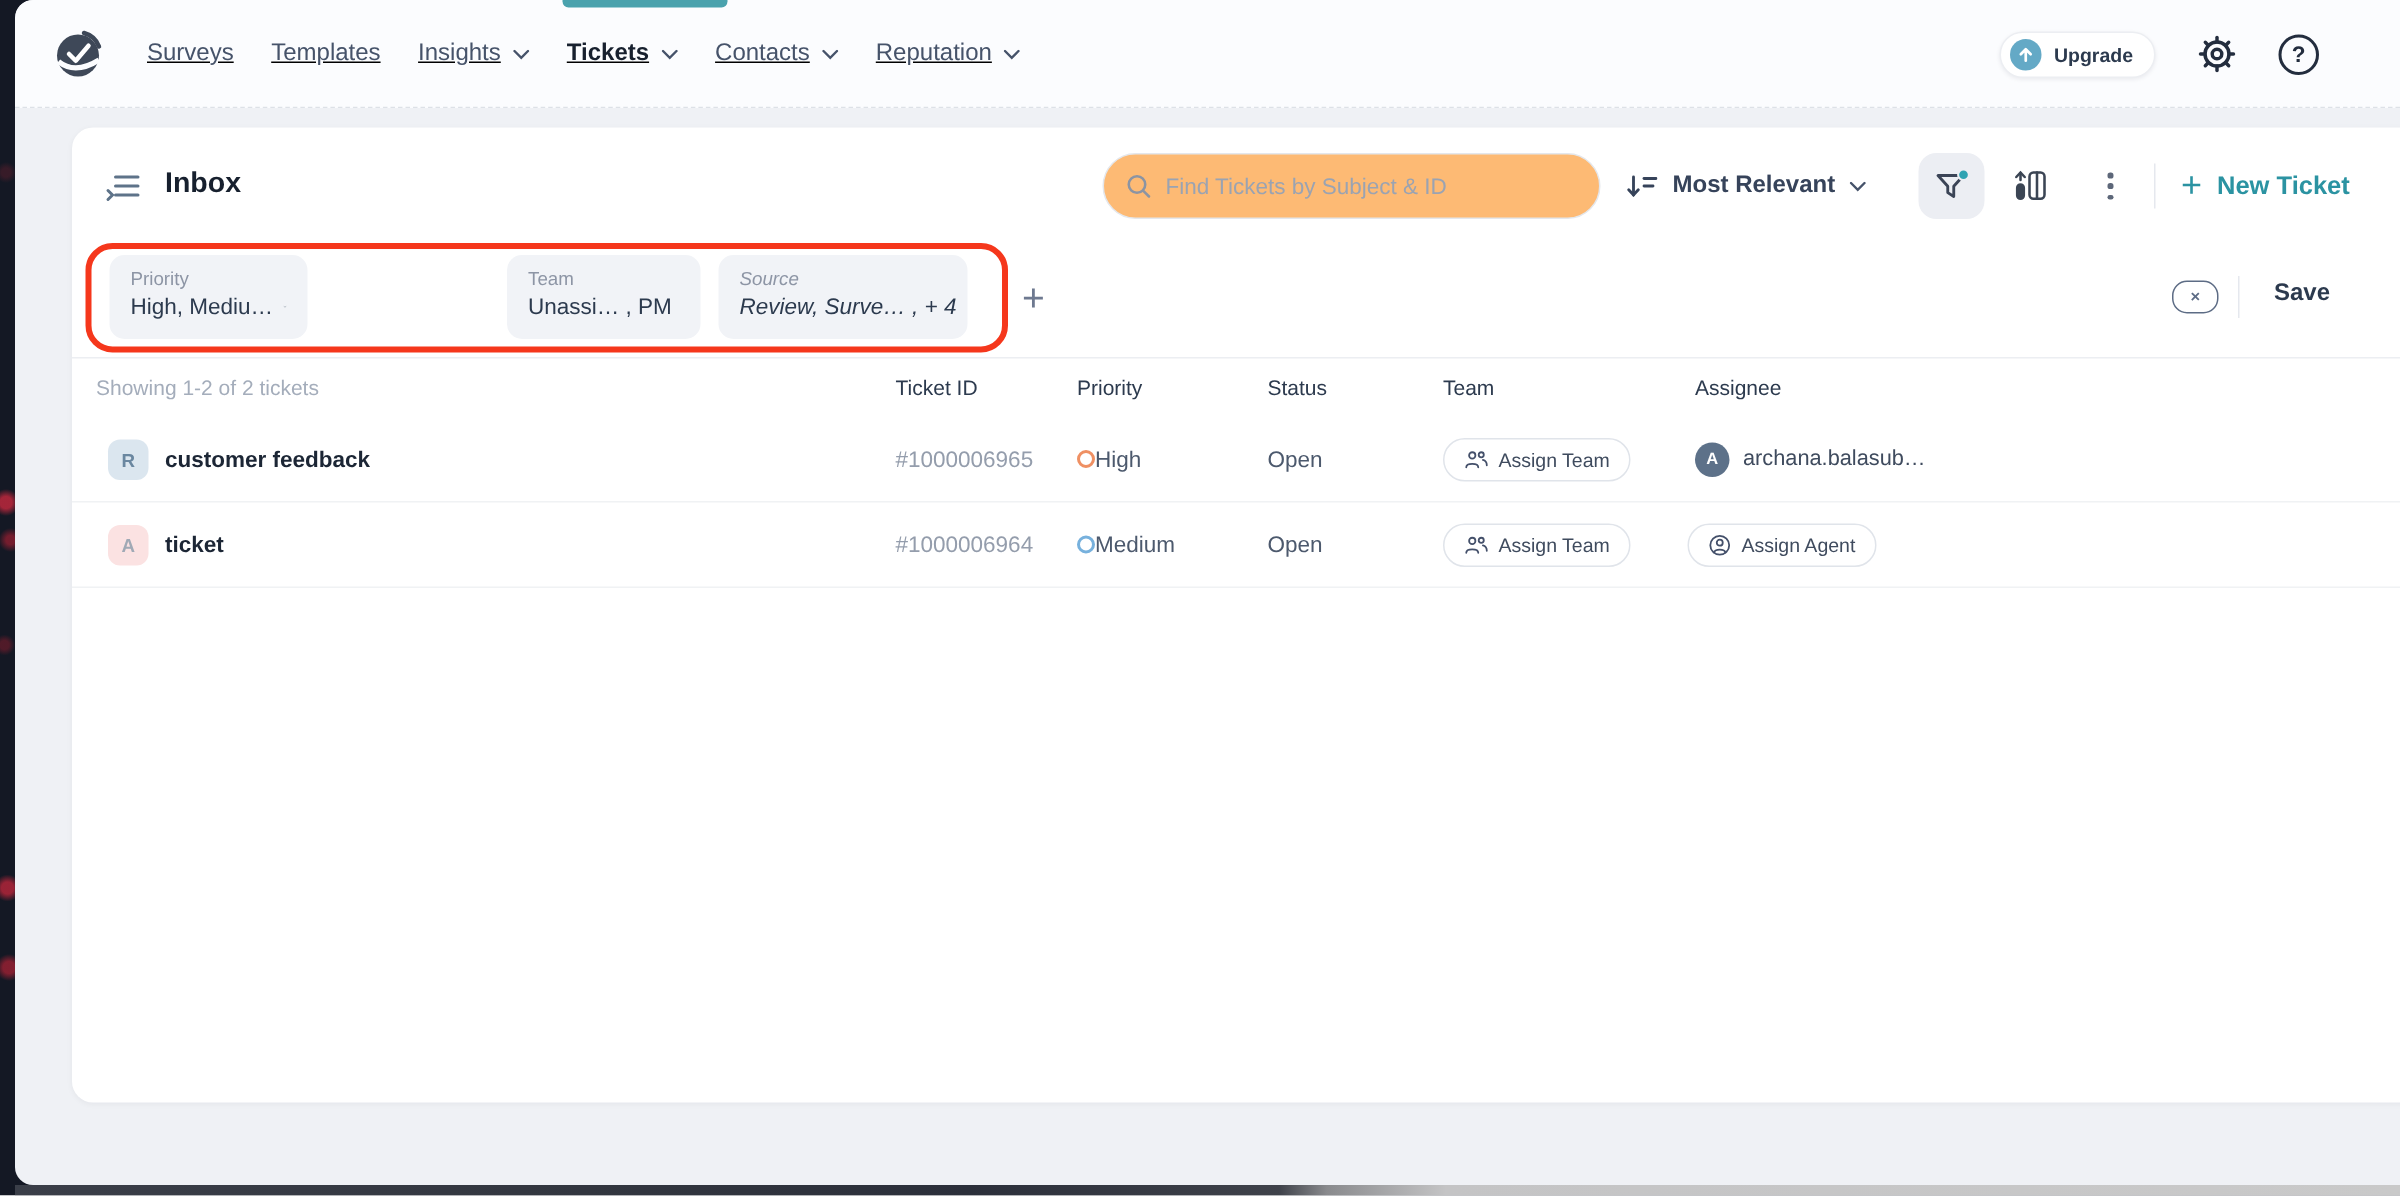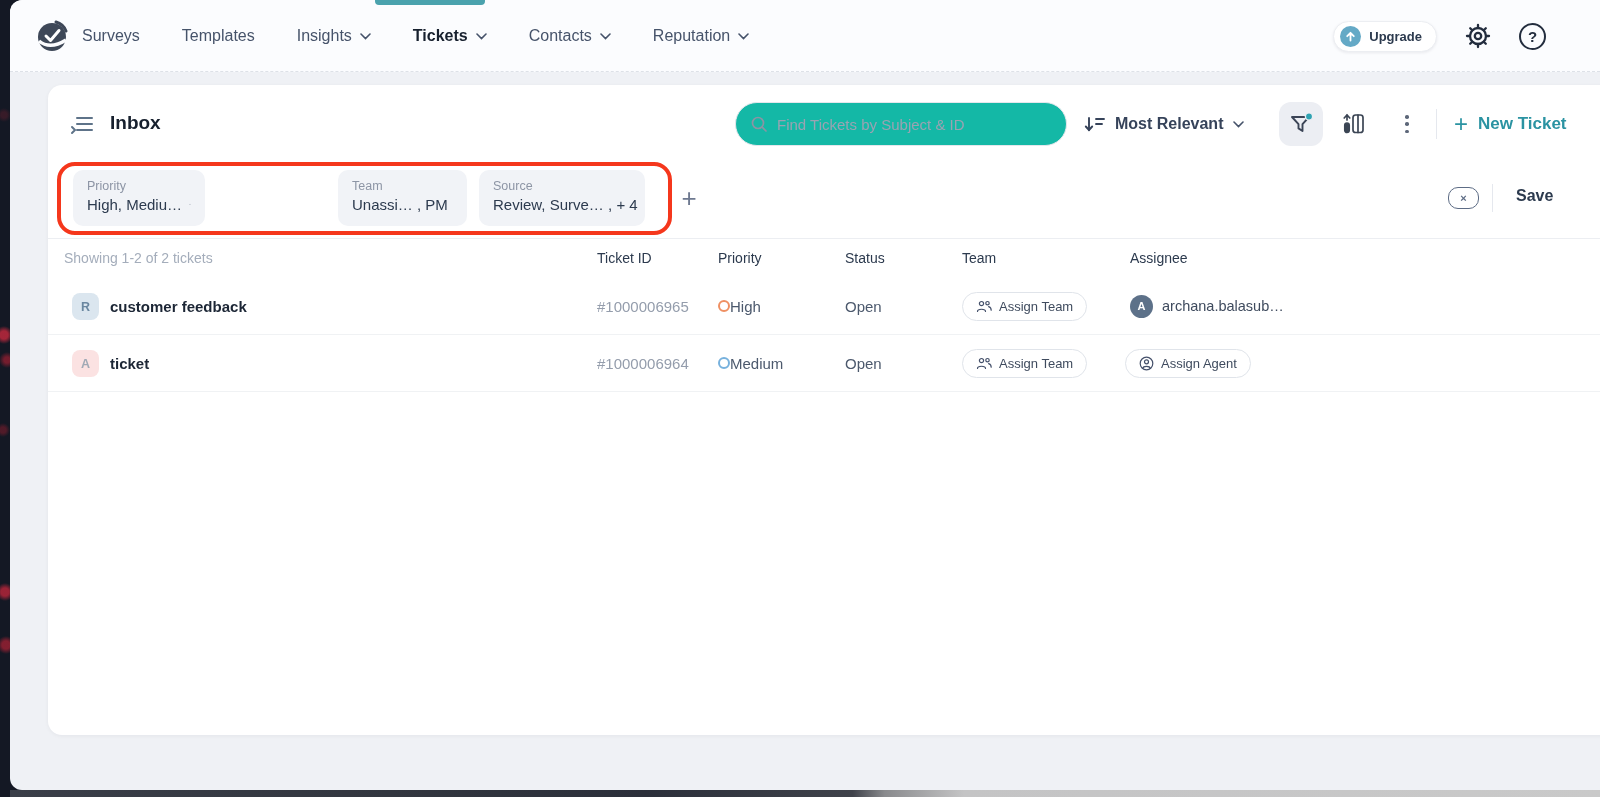--- a/index.html
+++ b/index.html
@@ -21,42 +21,42 @@
 
   .app { position:absolute; left:10px; top:0; right:0; bottom:7px; background:#eff1f5;
     border-radius:12px 0 0 12px; overflow:hidden; }
 
   
   .nav { position:absolute; left:0; top:0; right:0; height:72px; background:#fbfcfe;
     border-bottom:1px dashed #dde1e7; border-radius:12px 0 0 0; }
   .tab-indicator { position:absolute; left:365px; top:0; width:110px; height:5px;
     background:#4aa2ad; border-radius:0 0 4px 4px; }
   .logo { position:absolute; left:24px; top:18px; width:36px; height:36px; cursor:pointer; }
-  .nav-items { position:absolute; left:72px; top:0; height:72px; display:flex; align-items:center; gap:42px; }
+  .nav-items { position:absolute; left:88px; top:0; height:72px; display:flex; align-items:center; gap:25px;text-decoration:underline; }
   .nav-item { display:flex; align-items:center; gap:8px; font-size:16px; color:#46536a; cursor:pointer; white-space:nowrap; }
   .nav-item.active { color:#17202e; font-weight:700; }
   .chev { width:11px; height:7px; display:inline-block; }
   .nav-right { position:absolute; right:54px; top:0; height:72px; display:flex; align-items:center; gap:27px; }
   .upgrade-btn { display:flex; align-items:center; gap:8px; background:#fff; border:1px solid #eceef2;
     border-radius:17px; height:31px; padding:0 14px 0 6px; box-shadow:0 1px 3px rgba(20,30,50,.08);
     font-size:13px; font-weight:700; color:#2c3a4e; cursor:pointer; }
   .upgrade-ico { width:21px; height:21px; border-radius:50%; background:#64a9c6; display:flex; align-items:center; justify-content:center; }
   .icon-btn { cursor:pointer; display:flex; align-items:center; justify-content:center; }
   .help-circle { width:27px; height:27px; border:2.2px solid #232d3e; border-radius:50%;
     display:flex; align-items:center; justify-content:center; font-size:15px; font-weight:700; color:#232d3e; cursor:pointer; }
 
   
   .card { position:absolute; left:38px; top:85px; right:-24px; bottom:55px; background:#fff;
     border-radius:14px; box-shadow:0 1px 4px rgba(16,24,40,.05); }
 
   
   .list-icon { position:absolute; left:22px; top:27px; width:24px; height:24px; cursor:pointer; }
   .card-title { position:absolute; left:62px; top:27px; font-size:19px; font-weight:700; color:#17202e; }
   .search-box { position:absolute; left:687px; top:17px; width:332px; height:44px; border:1px solid #e4e7ec;
-    border-radius:22px; background:#14b8a6; display:flex; align-items:center; padding:0 14px; gap:9px; }
+    border-radius:22px; background:#fdba74; display:flex; align-items:center; padding:0 14px; gap:9px; }
   .search-box input { border:none; outline:none; flex:1; font-size:15px; color:#2c3a4e; font-family:"Liberation Sans",sans-serif; background:transparent; }
   .search-box input::placeholder { color:#9aa3b2; }
   .sort-cluster { position:absolute; left:1036px; top:0; height:78px; display:flex; align-items:center; gap:10px; cursor:pointer; }
   .sort-label { font-size:16px; font-weight:700; color:#36435a; }
   .funnel-btn { position:absolute; left:1231px; top:17px; width:44px; height:44px; border-radius:12px;
     background:#eceef3; display:flex; align-items:center; justify-content:center; cursor:pointer; }
   .cols-btn { position:absolute; left:1294px; top:27px; width:24px; height:24px; cursor:pointer; }
   .kebab { position:absolute; left:1352px; top:28px; width:14px; height:22px; display:flex; flex-direction:column; align-items:center; justify-content:space-between; cursor:pointer; padding:2px 0; }
   .kebab i { width:3.5px; height:3.5px; border-radius:50%; background:#5d6779; }
   .vdiv1 { position:absolute; left:1388px; top:24px; width:1px; height:30px; background:#e5e8ee; }
@@ -68,21 +68,21 @@
   
   .annotation-box { position:absolute; left:9px; top:77px; width:615px; height:73px;
     border:4px solid #f5371c; border-radius:18px; pointer-events:none; z-index:5; }
   .chip { position:absolute; top:85px; height:56px; background:#f1f3f7; border-radius:10px;
     padding:9px 14px 0 14px; cursor:pointer; }
   .chip .c-label { font-size:12.5px; color:#8d95a5; margin-bottom:3px; white-space:nowrap; }
   .chip .c-value { font-size:15px; color:#2c3a4e; display:flex; align-items:center; gap:7px; white-space:nowrap; }
   .chip1 { left:25px; width:132px; }
   .chip2 { left:168px; width:111px; }
   .chip3 { left:290px; width:129px; }
-  .chip4 { left:431px; width:166px; }
+  .chip4 { left:431px; width:166px;font-style:italic; }
   .add-filter { position:absolute; left:627px; top:99px; width:28px; height:28px; display:flex; align-items:center;
     justify-content:center; font-size:26px; font-weight:300; color:#6e7990; cursor:pointer; }
   .clear-btn { position:absolute; left:1400px; top:102px; width:31px; height:22px; border:1.6px solid #5d6c85;
     border-radius:10px; display:flex; align-items:center; justify-content:center; font-size:11px; font-weight:700;
     color:#5d6c85; cursor:pointer; line-height:1; }
   .vdiv2 { position:absolute; left:1444px; top:99px; width:1px; height:28px; background:#e5e8ee; }
   .save-btn { position:absolute; left:1468px; top:102px; font-size:16px; font-weight:600; color:#2c3a4e; cursor:pointer; }
 
   
   .table-divider { position:absolute; left:0; right:0; top:153px; height:1px; background:#eceef2; }

